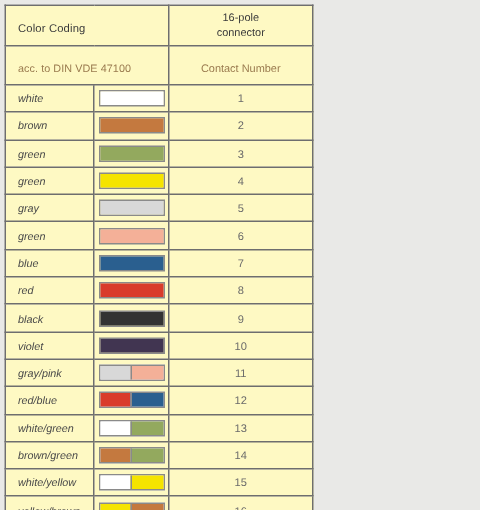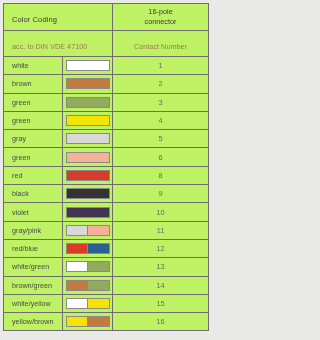--- a/index.html
+++ b/index.html
@@ -21,21 +21,21 @@
     padding: 3px 3px 3px 3px;
   }
   table.ct {
     width: 205px;
     border-collapse: collapse;
     table-layout: fixed;
     background: #ffffff;
   }
   table.ct td {
     border: 1px solid #6e6e6e;
-    background: #bef264;
+    background: #fef9c3;
     padding: 0;
     vertical-align: middle;
   }
   
   col.c-label { width: 59px; }
   col.c-swatch { width: 50px; }
   col.c-num { width: 96px; }
 
   
   .hdr-left {
@@ -77,20 +77,21 @@
     color: #9a7b4f;
   }
 
   
   tr.row td { height: 17.3px; }
   .cell-label {
     padding: 0 0 0 8px !important;
     font-size: 7.2px;
     color: #494949;
     white-space: nowrap;
+    font-style: italic;
   }
   .cell-num {
     text-align: center;
     font-size: 7.4px;
     color: #6a6a6a;
   }
   .cell-swatch {
     padding: 0 !important;
   }
   .sw-wrap {
@@ -191,20 +192,29 @@
         <tr class="row">
           <td class="cell-label">green</td>
           <td class="cell-swatch">
             <div class="sw-wrap">
               <div class="sw-single" style="background: rgb(244, 176, 152);"></div>
             </div>
           </td>
           <td class="cell-num">6</td>
         </tr>
         <tr class="row">
+          <td class="cell-label">blue</td>
+          <td class="cell-swatch">
+            <div class="sw-wrap">
+              <div class="sw-single" style="background: rgb(42, 95, 143);"></div>
+            </div>
+          </td>
+          <td class="cell-num">7</td>
+        </tr>
+        <tr class="row">
           <td class="cell-label">red</td>
           <td class="cell-swatch">
             <div class="sw-wrap">
               <div class="sw-single" style="background: rgb(217, 59, 43);"></div>
             </div>
           </td>
           <td class="cell-num">8</td>
         </tr>
         <tr class="row">
           <td class="cell-label">black</td>

